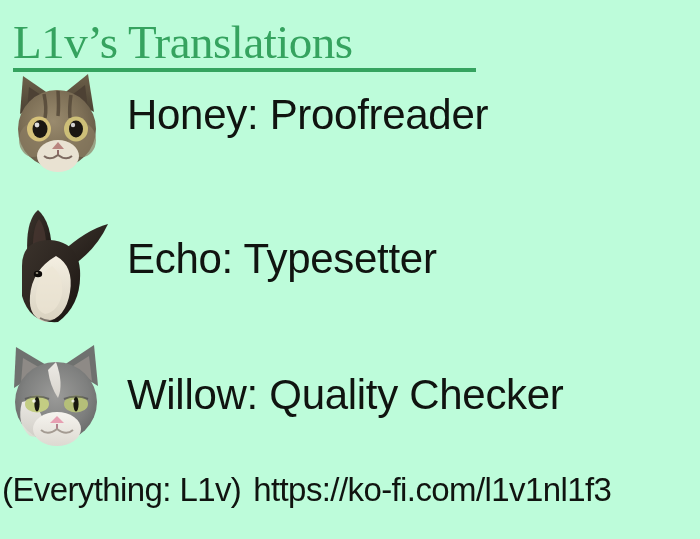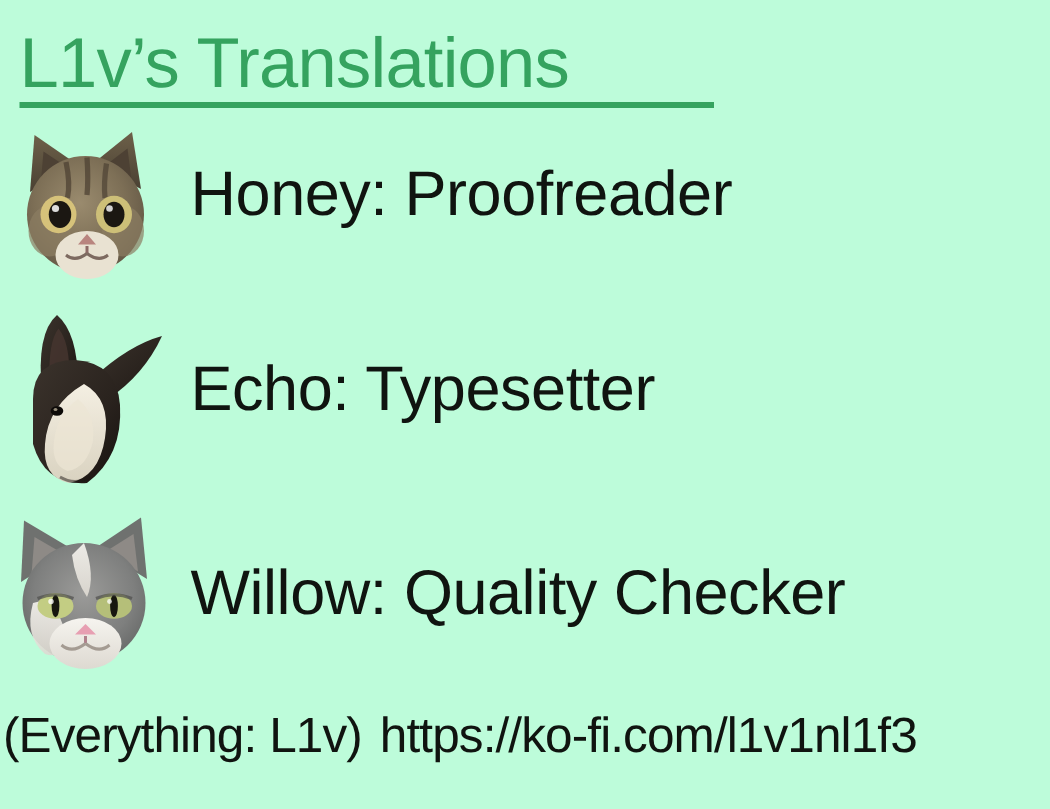--- a/index.html
+++ b/index.html
@@ -22,21 +22,21 @@
 
   
   #title-block {
     position: absolute;
     left: 13px;
     top: 17px;
     width: 660px;
     height: 58px;
   }
   #title-text {
-    font-family: Liberation Sans, sans-serif;
+    font-family: Liberation Serif, serif;
     font-size: 47px;
     line-height: 50px;
     font-weight: 400;
     color: #35a35f;
     white-space: nowrap;
     letter-spacing: -0.5px;
   }
   #title-underline {
     position: absolute;
     left: 0px;
@@ -46,21 +46,21 @@
     background: #35a35f;
   }
 
   
   .credit-row {
     position: absolute;
     left: 0px;
     width: 700px;
     height: 118px;
   }
-  #credit-row-0 { top: 82px; }
+  #credit-row-0 { top: 68px; }
   #credit-row-1 { top: 200px; }
   #credit-row-2 { top: 340px; }
 
   .credit-portrait {
     position: absolute;
     left: 0px;
     top: 0px;
     width: 120px;
     height: 118px;
   }

